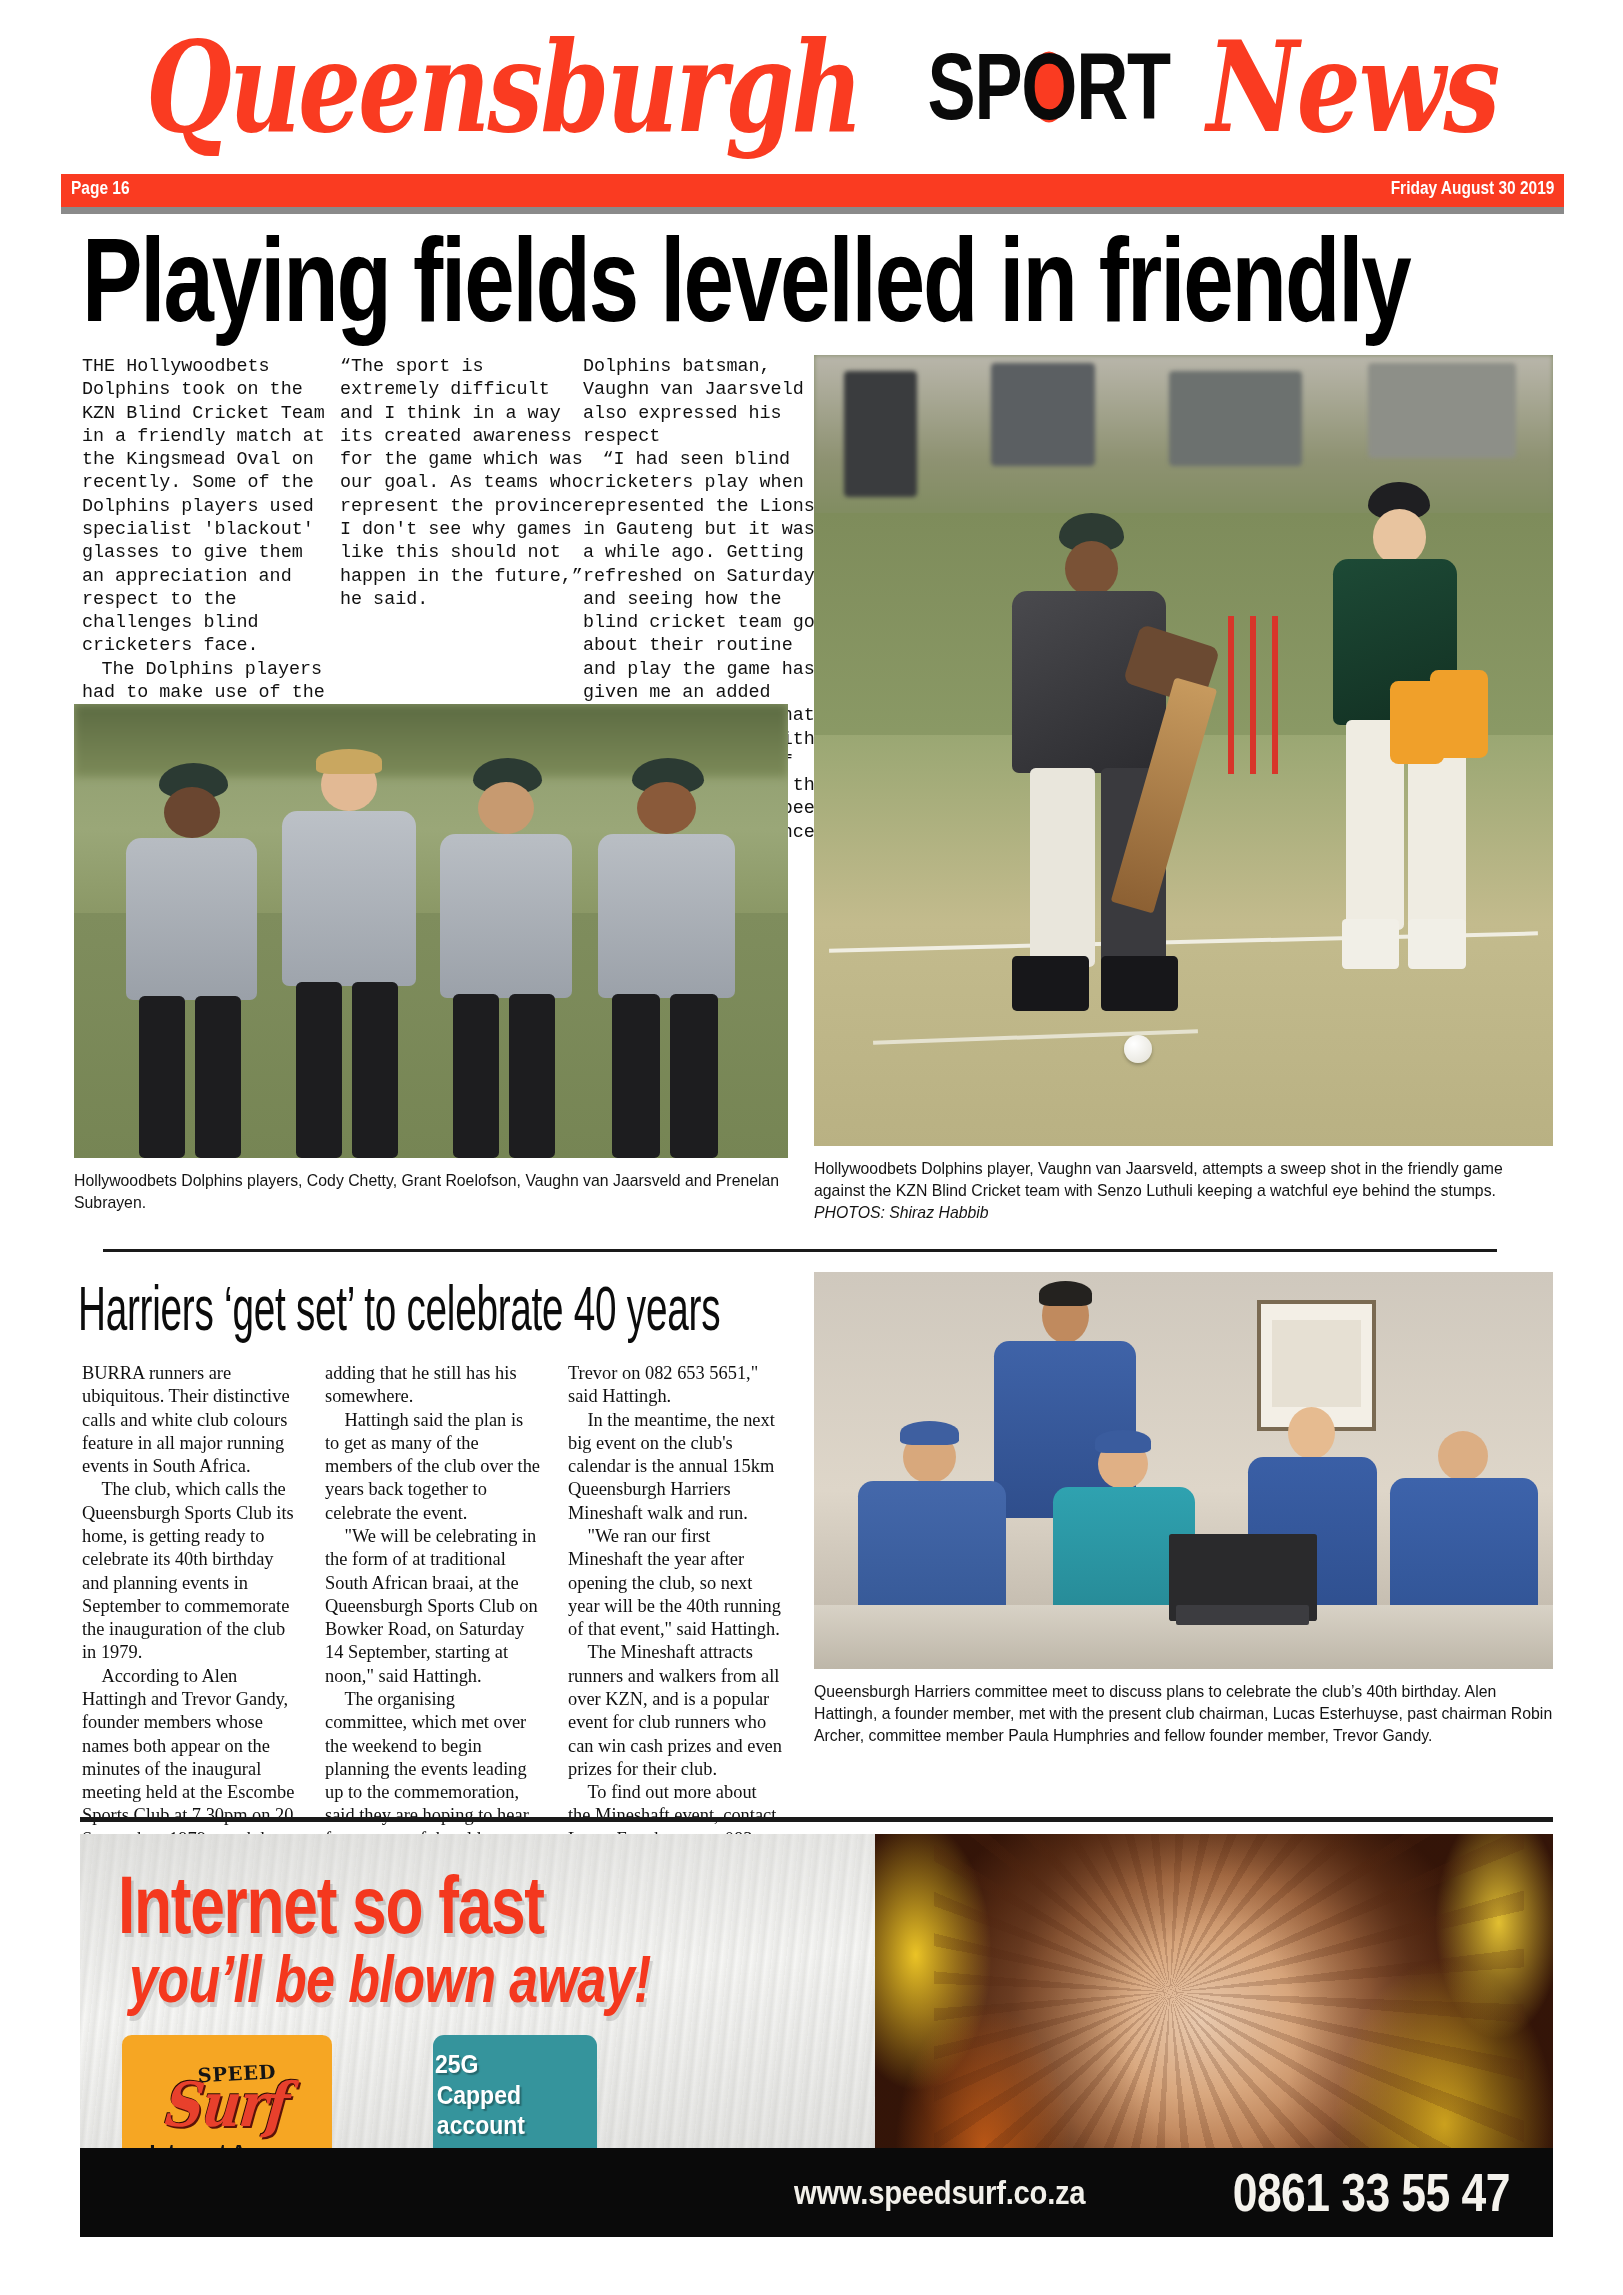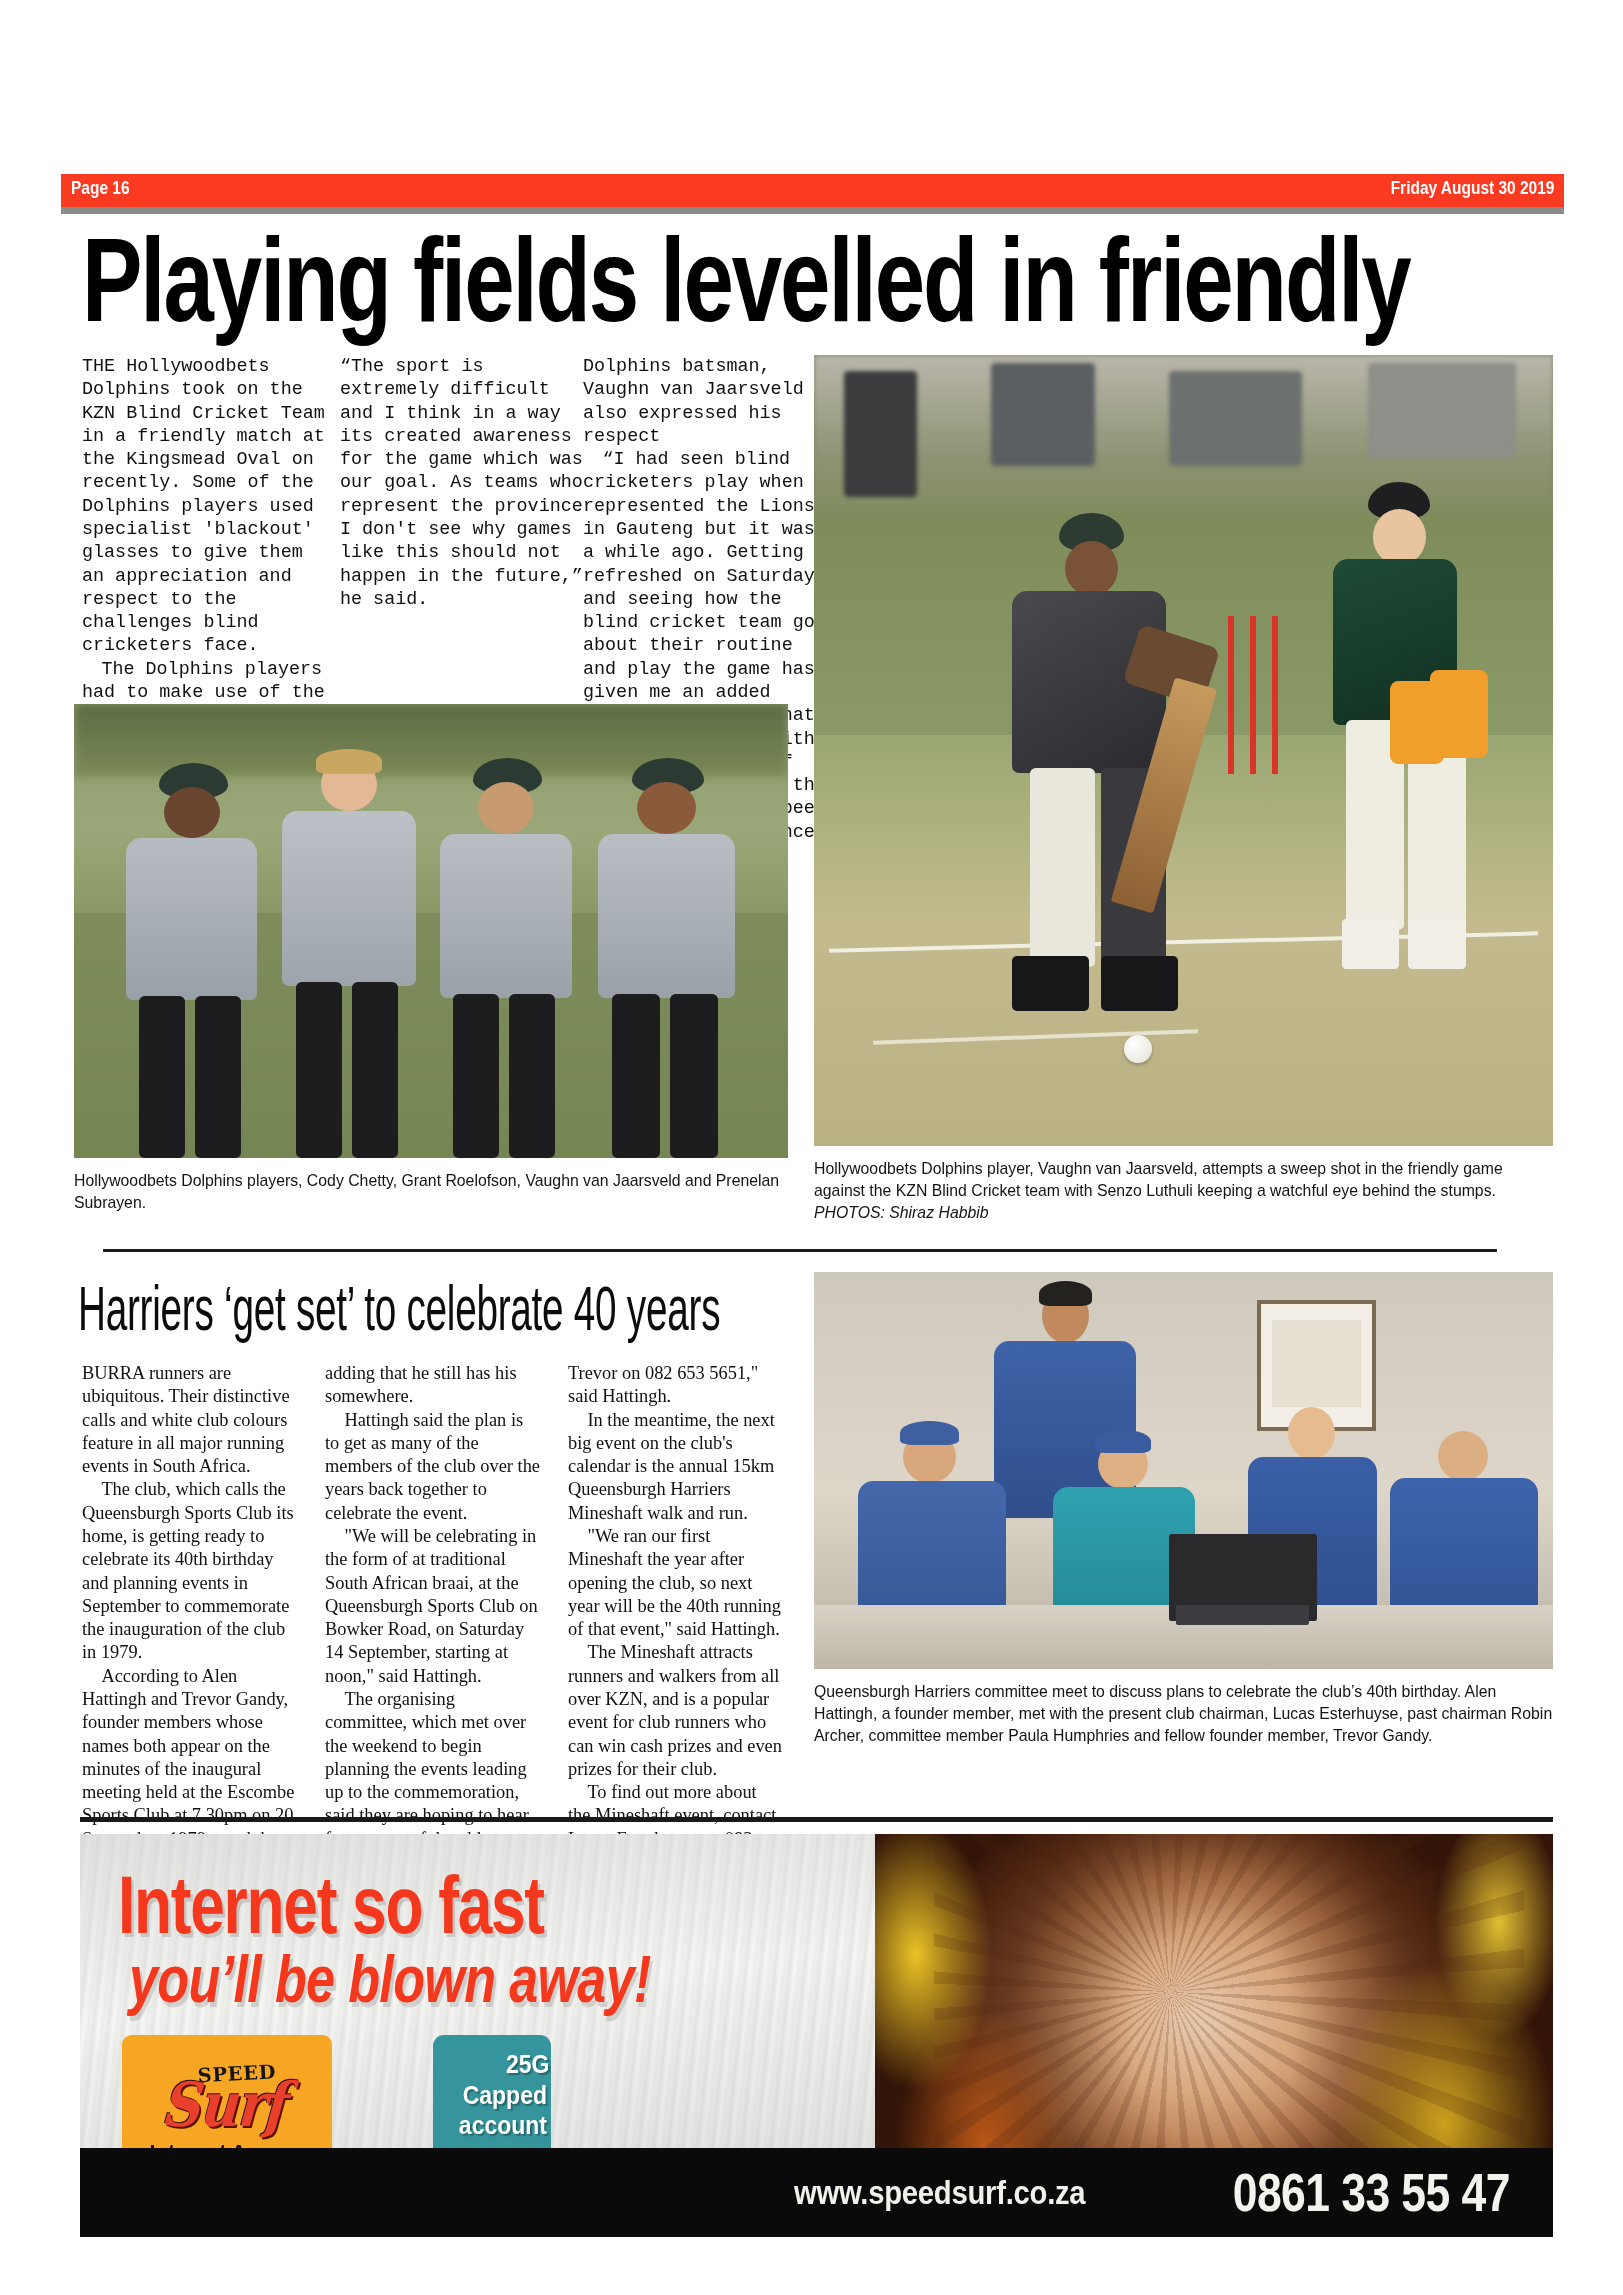--- a/index.html
+++ b/index.html
@@ -234,23 +234,23 @@
     font-size:53px; color:#E8402C;
     text-shadow:2.1px 2.1px 0 #5a1208, -0.7px -0.7px 0 #2a0a04;
     letter-spacing:-1.4px;
     transform:translateY(-4.2px) skewX(-6deg) scaleY(1.15);
   }
   .ad-logo .word-ia {
     font-family:"Liberation Sans", sans-serif; font-weight:700; font-size:21.5px;
     color:#111; letter-spacing:-0.3px; margin-top:1.4px;
   }
   .ad-card {
-    position:absolute; top:201px; width:118px; height:165px;
+    position:absolute; top:201px; width:164px; height:165px;
     background:#35949C; border-radius:11px;
-    display:flex; flex-direction:column; align-items:flex-end;
+    display:flex; flex-direction:column; align-items:flex-start;
     padding-top:14px;
   }
   #ad-card-1 { left:353px; }
   #ad-card-2 { left:530px; }
   .ad-card .ct {
     font-family:"Liberation Sans", sans-serif; font-weight:700;
     font-size:25px; color:#fff; line-height:1.22;
     text-shadow:2.1px 2.1px 1.4px rgba(0,0,0,.30);
     transform:scaleX(0.92); transform-origin:center;
     text-align:center; white-space:nowrap;
@@ -301,20 +301,27 @@
   .fig .cap2 { position:absolute; border-radius:50% 50% 44% 44% / 62% 62% 38% 38%; }
   .fig .torso { position:absolute; border-radius:15.3px 15.3px 7px 7px; }
   .fig .leg { position:absolute; border-radius:5.6px; }
   .fig .arm { position:absolute; border-radius:9.7px; }
 </style>
 </head>
 <body>
 
 <div class="page">
 
+  <div class="masthead">
+    <div class="masthead-inner">
+      <span class="mh-word1">Queensburgh</span>
+      <span class="mh-sport"><span>SP</span><span class="dot-o">O</span><span>RT</span></span>
+      <span class="mh-word2">News</span>
+    </div>
+  </div>
 
   <div class="redbar">
     <div class="pg">Page 16</div>
     <div class="dt">Friday August 30 2019</div>
   </div>
 
   <div class="main-headline">Playing fields levelled in friendly</div>
 
   <div class="a1-col a1-c1">
     <div class="body-text">

